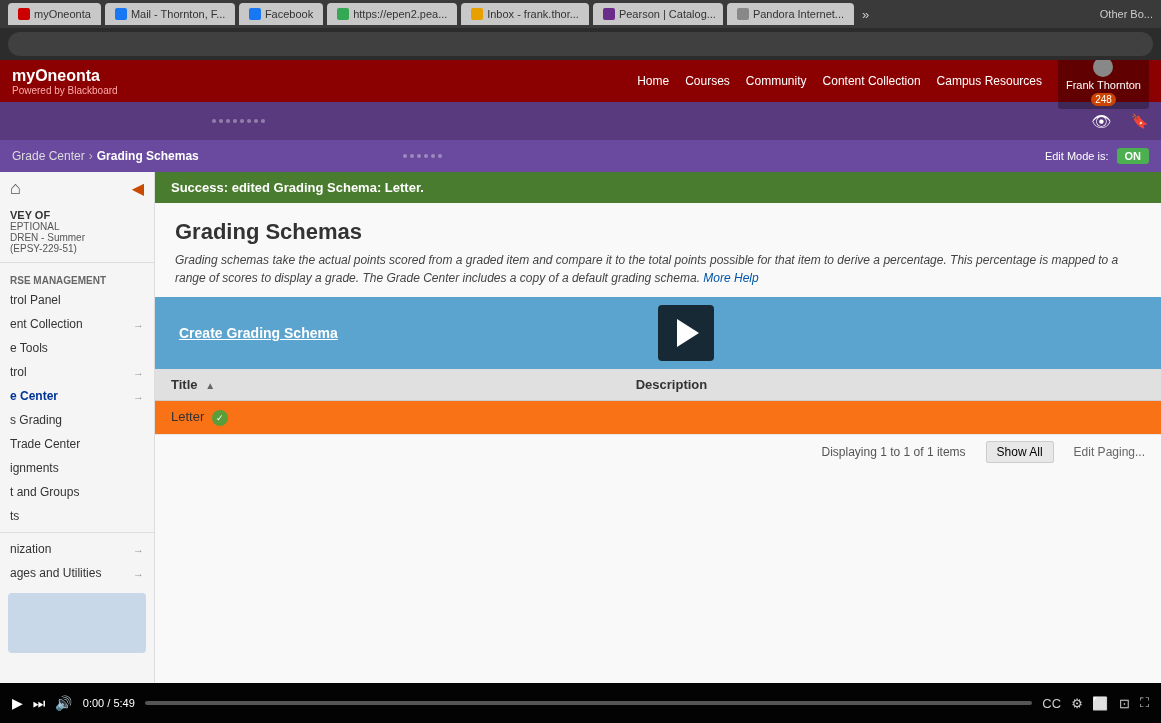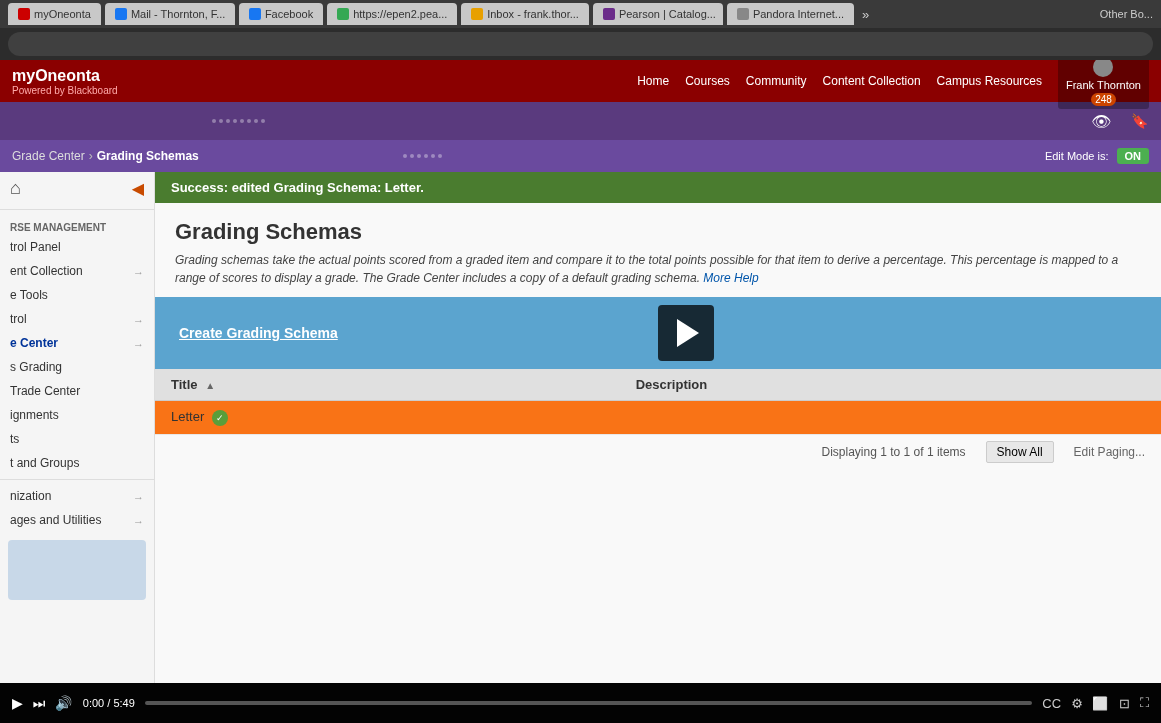--- a/index.html
+++ b/index.html
@@ -250,20 +250,26 @@
       </div>
     </div>
 
     <div class="main-layout">
 
       <div class="sidebar">
         <div class="sidebar-home">
           <span style="font-size:18px;color:#555;">⌂</span>
           <span style="color:#c84b00;font-size:16px;">◀</span>
         </div>
+        <div class="course-info">
+          <div class="course-title">VEY OF</div>
+          <div class="course-name">EPTIONAL</div>
+          <div class="course-name">DREN - Summer</div>
+          <div class="course-code">(EPSY-229-51)</div>
+        </div>
         <div class="sidebar-divider"></div>
         <div class="sidebar-section">RSE MANAGEMENT</div>
 
         <div class="sidebar-item">
           <span>trol Panel</span>
         </div>
         <div class="sidebar-item">
           <span>ent Collection</span>
           <span class="arrow">→</span>
         </div>
@@ -281,24 +287,24 @@
         <div class="sidebar-item">
           <span>s Grading</span>
         </div>
         <div class="sidebar-item">
           <span>Trade Center</span>
         </div>
         <div class="sidebar-item">
           <span>ignments</span>
         </div>
         <div class="sidebar-item">
+          <span>t and Groups</span>
+        </div>
+        <div class="sidebar-item">
           <span>ts</span>
-        </div>
-        <div class="sidebar-item">
-          <span>t and Groups</span>
         </div>
         <div class="sidebar-divider"></div>
         <div class="sidebar-item">
           <span>nization</span>
           <span class="arrow">→</span>
         </div>
         <div class="sidebar-item">
           <span>ages and Utilities</span>
           <span class="arrow">→</span>
         </div>

